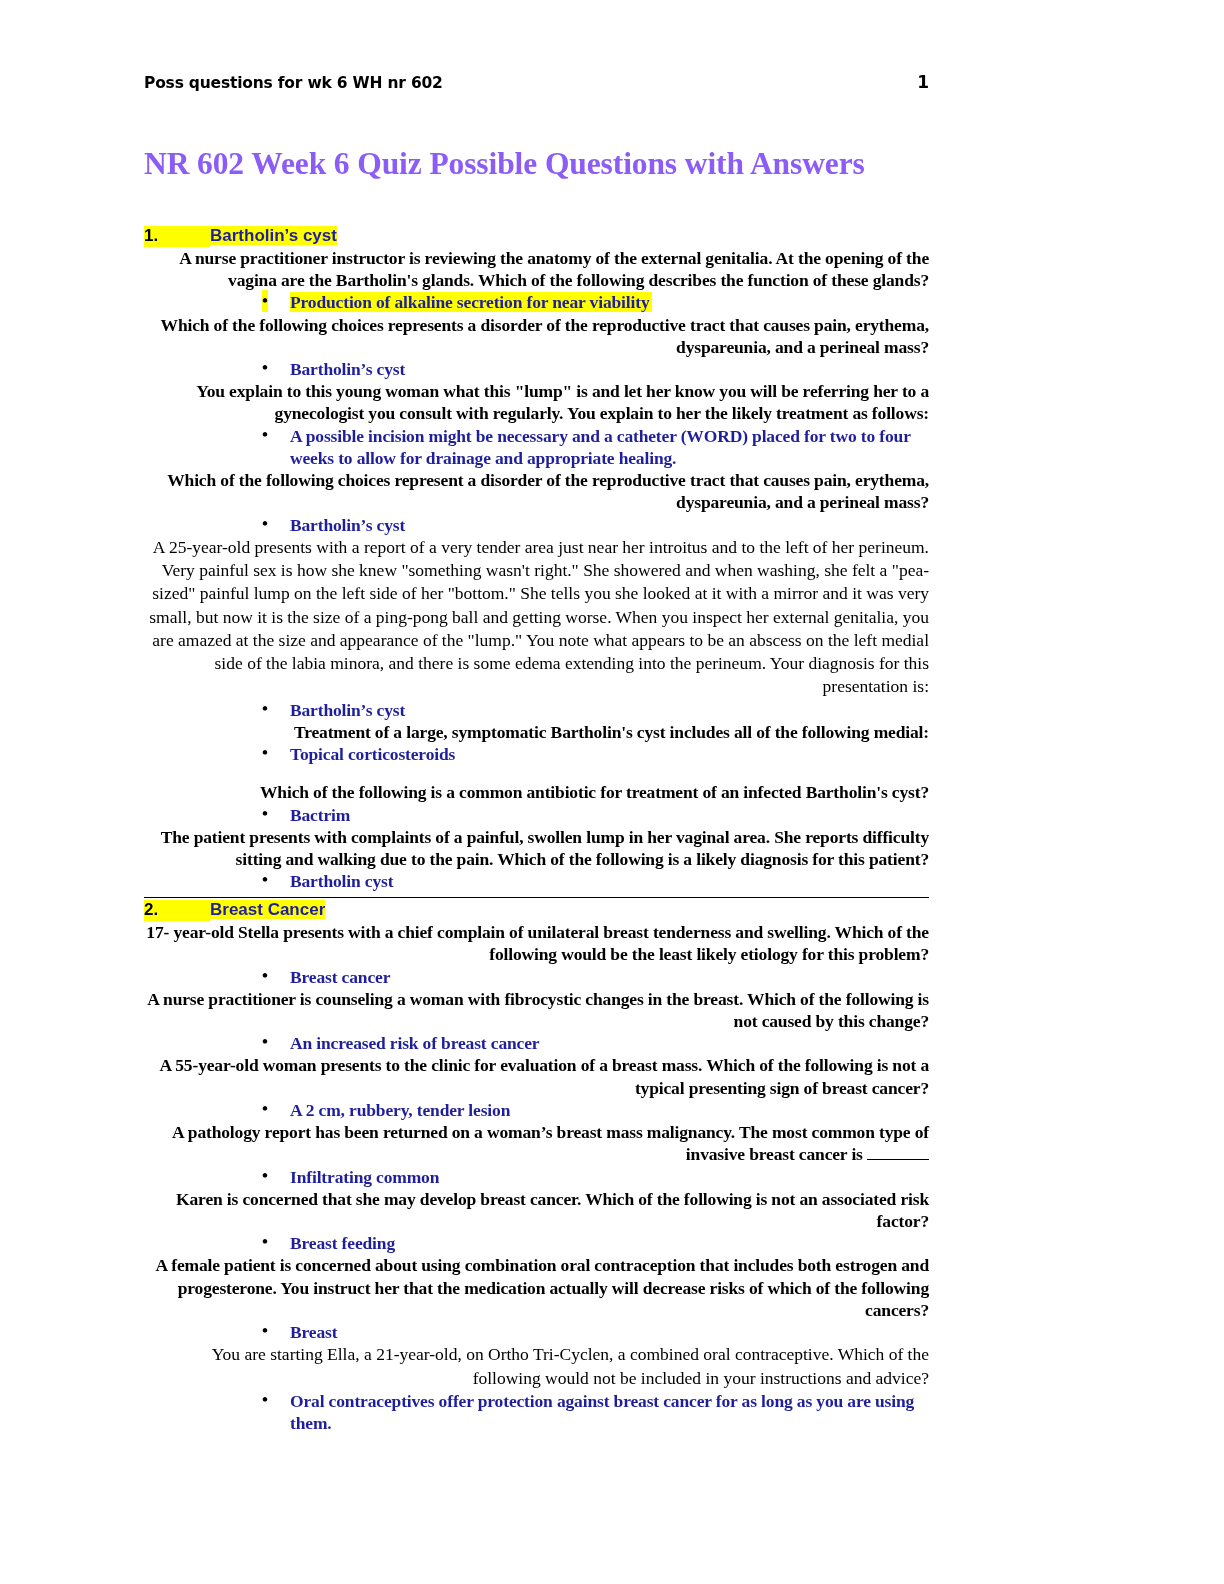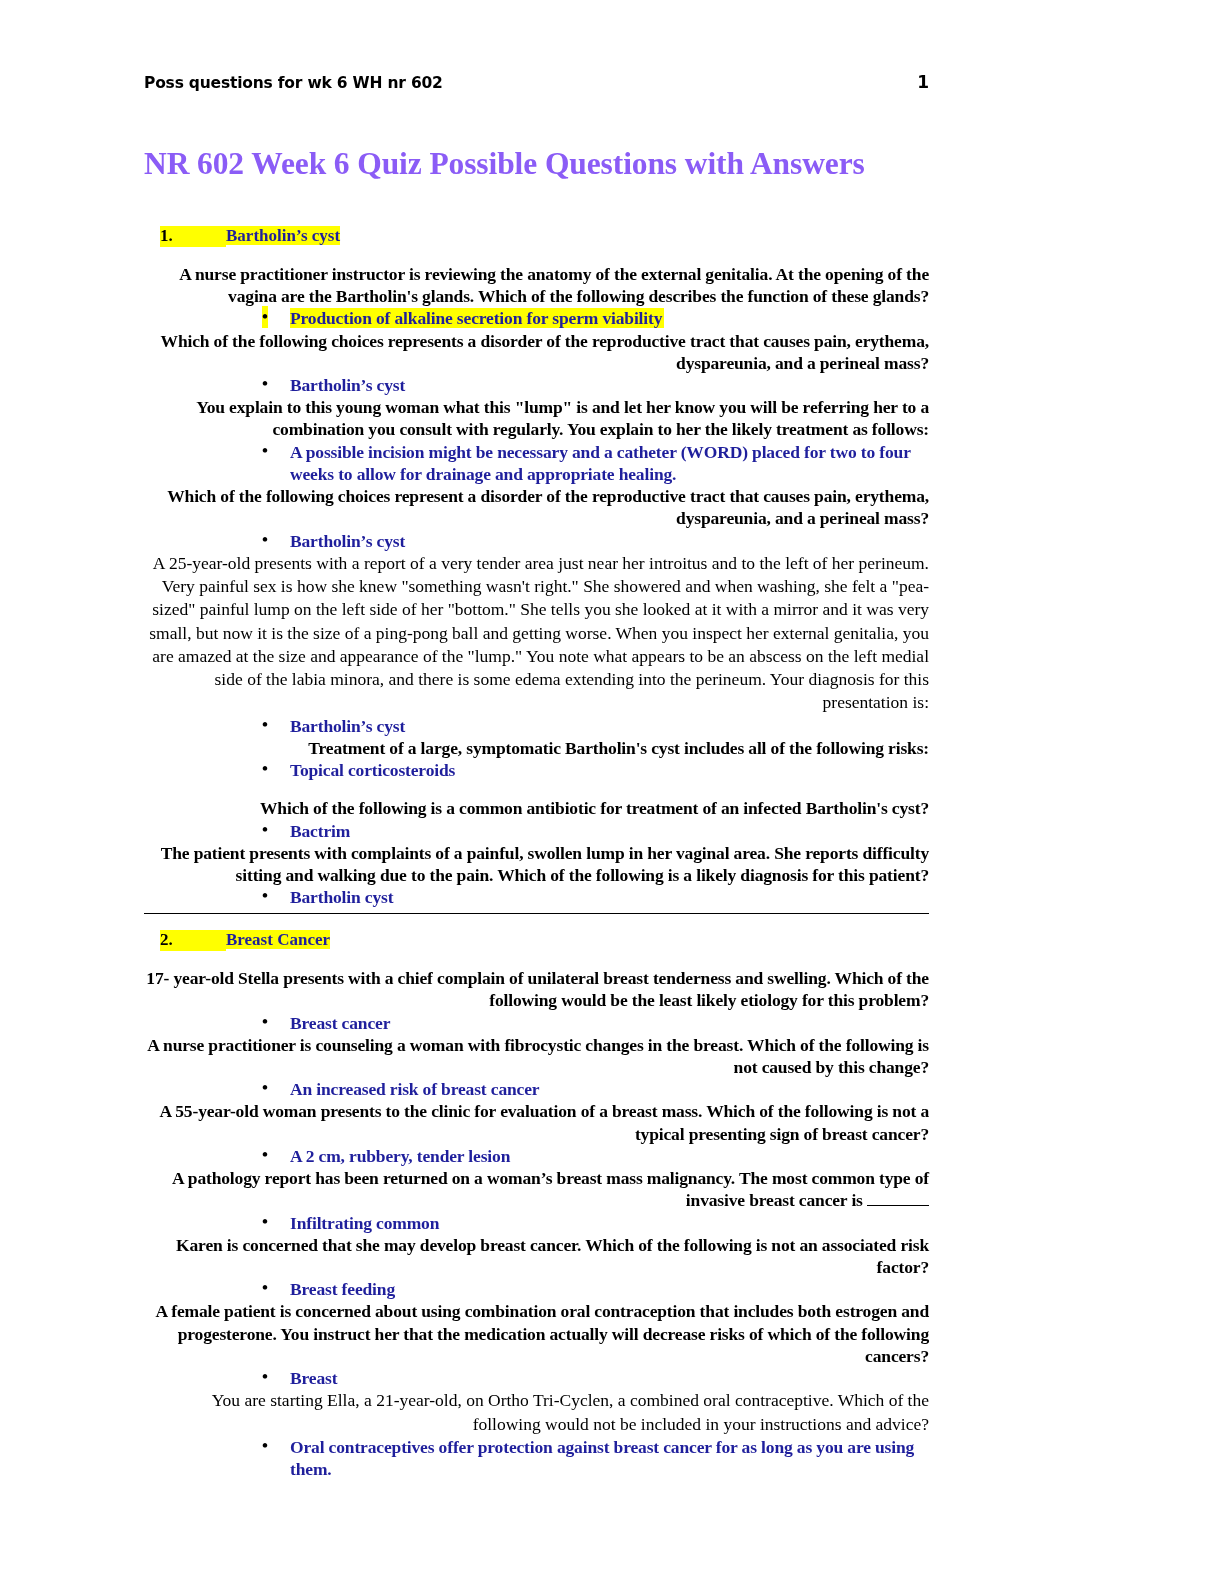--- a/index.html
+++ b/index.html
@@ -38,25 +38,25 @@
     font-family: "Liberation Serif", serif;
     font-size: 31.5px;
     font-weight: bold;
     color: #8b5cf6;
     margin: 0 0 44px 0;
     line-height: 1.15;
     letter-spacing: -0.1px;
   }
 
   .sec-head {
-    font-family: Liberation Serif, serif;
+    font-family: Liberation Sans, sans-serif;
     font-weight: bold;
     font-size: 17px;
     color: #1f1f9c;
-    margin: 16px;
+    margin: 0;
     line-height: 1.22;
   }
   .sec-head .num {
     display: inline-block;
     width: 66px;
     background: #ffff00;
     color: #000;
   }
   .sec-head .hl {
     background: #ffff00;
@@ -135,39 +135,39 @@
     <div class="header-title">Poss questions for wk 6 WH nr 602</div>
     <div class="header-page">1</div>
   </div>
 
   <h1 class="doc-title">NR 602 Week 6 Quiz Possible Questions with Answers</h1>
 
   <div id="body-content">
       <div class="sec-head"><span class="num">1.</span><span class="hl">Bartholin’s cyst</span></div>
       <p class="q">A nurse practitioner instructor is reviewing the anatomy of the external genitalia. At the opening of the vagina are the Bartholin's glands. Which of the following describes the function of these glands?</p>
       <ul class="ans">
-        <li class="highlight hl-bullet"><span class="hlmark">Production of alkaline secretion for sperm viability</span></li>
+        <li class="highlight hl-bullet"><span class="hlmark">Production of alkaline secretion for near viability</span></li>
       </ul>
       <p class="q">Which of the following choices represents a disorder of the reproductive tract that causes pain, erythema, dyspareunia, and a perineal mass?</p>
       <ul class="ans">
         <li>Bartholin’s cyst</li>
       </ul>
-      <p class="q">You explain to this young woman what this "lump" is and let her know you will be referring her to a combination you consult with regularly. You explain to her the likely treatment as follows:</p>
+      <p class="q">You explain to this young woman what this "lump" is and let her know you will be referring her to a gynecologist you consult with regularly. You explain to her the likely treatment as follows:</p>
       <ul class="ans">
         <li>A possible incision might be necessary and a catheter (WORD) placed for two to four weeks to allow for drainage and appropriate healing.</li>
       </ul>
       <p class="q">Which of the following choices represent a disorder of the reproductive tract that causes pain, erythema, dyspareunia, and a perineal mass?</p>
       <ul class="ans">
         <li>Bartholin’s cyst</li>
       </ul>
       <p class="q plain">A 25-year-old presents with a report of a very tender area just near her introitus and to the left of her perineum. Very painful sex is how she knew "something wasn't right." She showered and when washing, she felt a "pea-sized" painful lump on the left side of her "bottom." She tells you she looked at it with a mirror and it was very small, but now it is the size of a ping-pong ball and getting worse. When you inspect her external genitalia, you are amazed at the size and appearance of the "lump." You note what appears to be an abscess on the left medial side of the labia minora, and there is some edema extending into the perineum. Your diagnosis for this presentation is:</p>
       <ul class="ans">
         <li>Bartholin’s cyst</li>
       </ul>
-      <p class="q"><span>Treatment of a large, symptomatic Bartholin's cyst includes all of the following </span><span class="bolder">risks</span><span>:</span></p>
+      <p class="q"><span>Treatment of a large, symptomatic Bartholin's cyst includes all of the following </span><span class="bolder">medial</span><span>:</span></p>
       <ul class="ans">
         <li>Topical corticosteroids</li>
       </ul>
       <div class="spacer"></div>
       <p class="q">Which of the following is a common antibiotic for treatment of an infected Bartholin's cyst?</p>
       <ul class="ans">
         <li>Bactrim</li>
       </ul>
       <p class="q">The patient presents with complaints of a painful, swollen lump in her vaginal area. She reports difficulty sitting and walking due to the pain. Which of the following is a likely diagnosis for this patient?</p>
       <ul class="ans">

